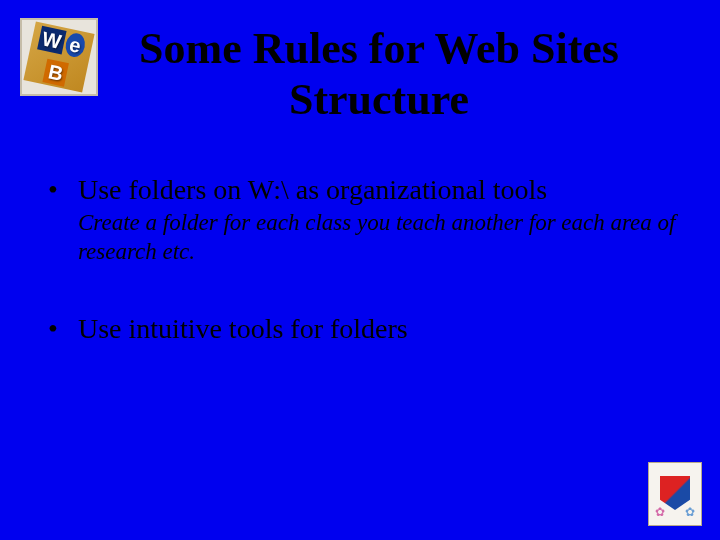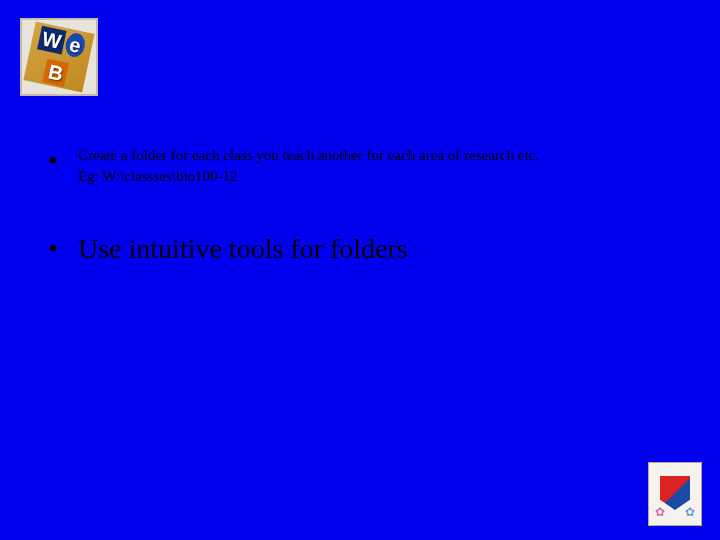--- a/index.html
+++ b/index.html
@@ -70,23 +70,24 @@
       flex-shrink: 0;
       font-size: 28px;
       line-height: 1.2;
     }
     .bullet-body { flex: 1; }
     .bullet-main {
       font-size: 28px;
       line-height: 1.2;
     }
     .bullet-sub {
-      font-size: 15px;
+      font-size: 23px;
       line-height: 1.25;
       padding-top: 2px;
+      font-style: italic;
     }
     .bullet-gap { height: 38px; }
     .corner-logo {
       position: absolute;
       right: 18px;
       bottom: 14px;
       width: 54px;
       height: 64px;
       background: #f6f3ee;
       border: 1px solid #b8a98c;
@@ -126,29 +127,30 @@
 <body>
 
 <div class="header">
   <div class="logo">
     <div class="logo-inner">
       <span class="logo-letter logo-w">W</span>
       <span class="logo-letter logo-e">e</span>
       <span class="logo-letter logo-b">B</span>
     </div>
   </div>
+  <h1 class="title">Some Rules for Web Sites Structure</h1>
 </div>
 
 <div class="content">
 
   <div class="bullet-item">
     <div class="bullet-marker">•</div>
     <div class="bullet-body">
+      <div class="bullet-main">Use folders on W:\ as organizational tools</div>
       <div class="bullet-sub">Create a folder for each class you teach another for each area of research etc.</div>
-      <div class="bullet-sub">Eg: W:\classses\bio100-12</div>
     </div>
   </div>
 
   <div class="bullet-gap"></div>
 
   <div class="bullet-item">
     <div class="bullet-marker">•</div>
     <div class="bullet-body">
       <div class="bullet-main">Use intuitive tools for folders</div>
     </div>

